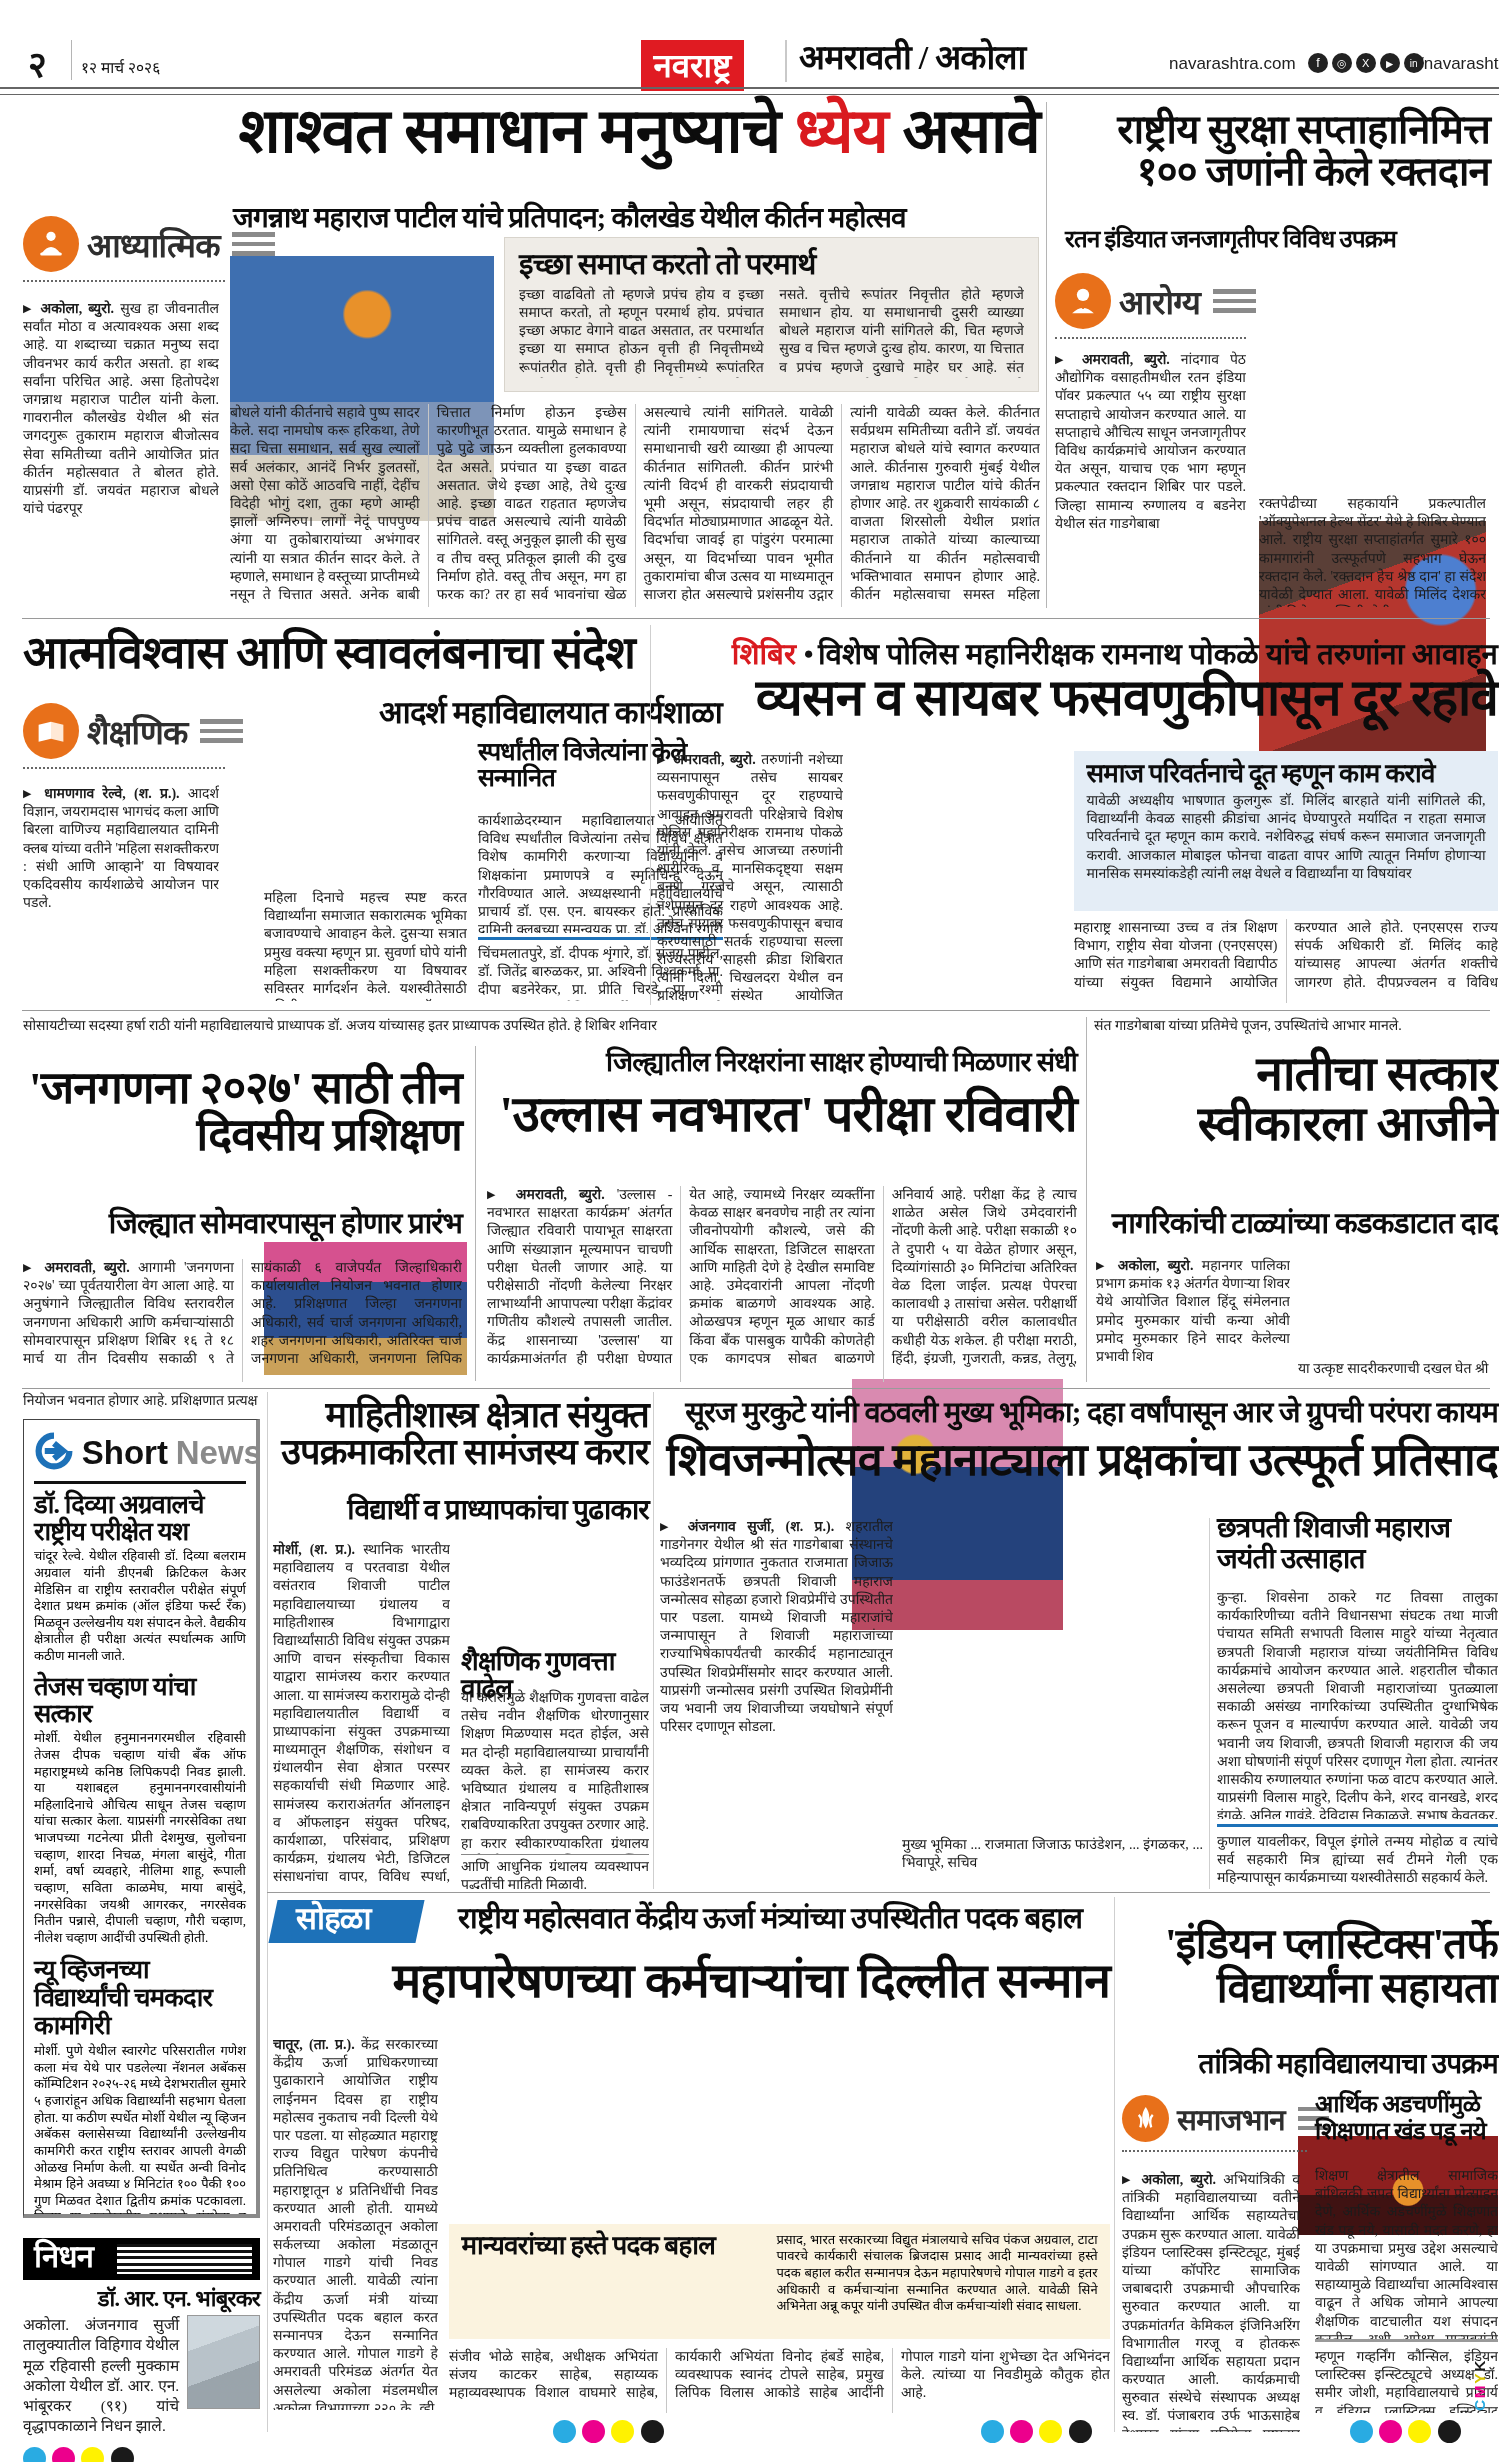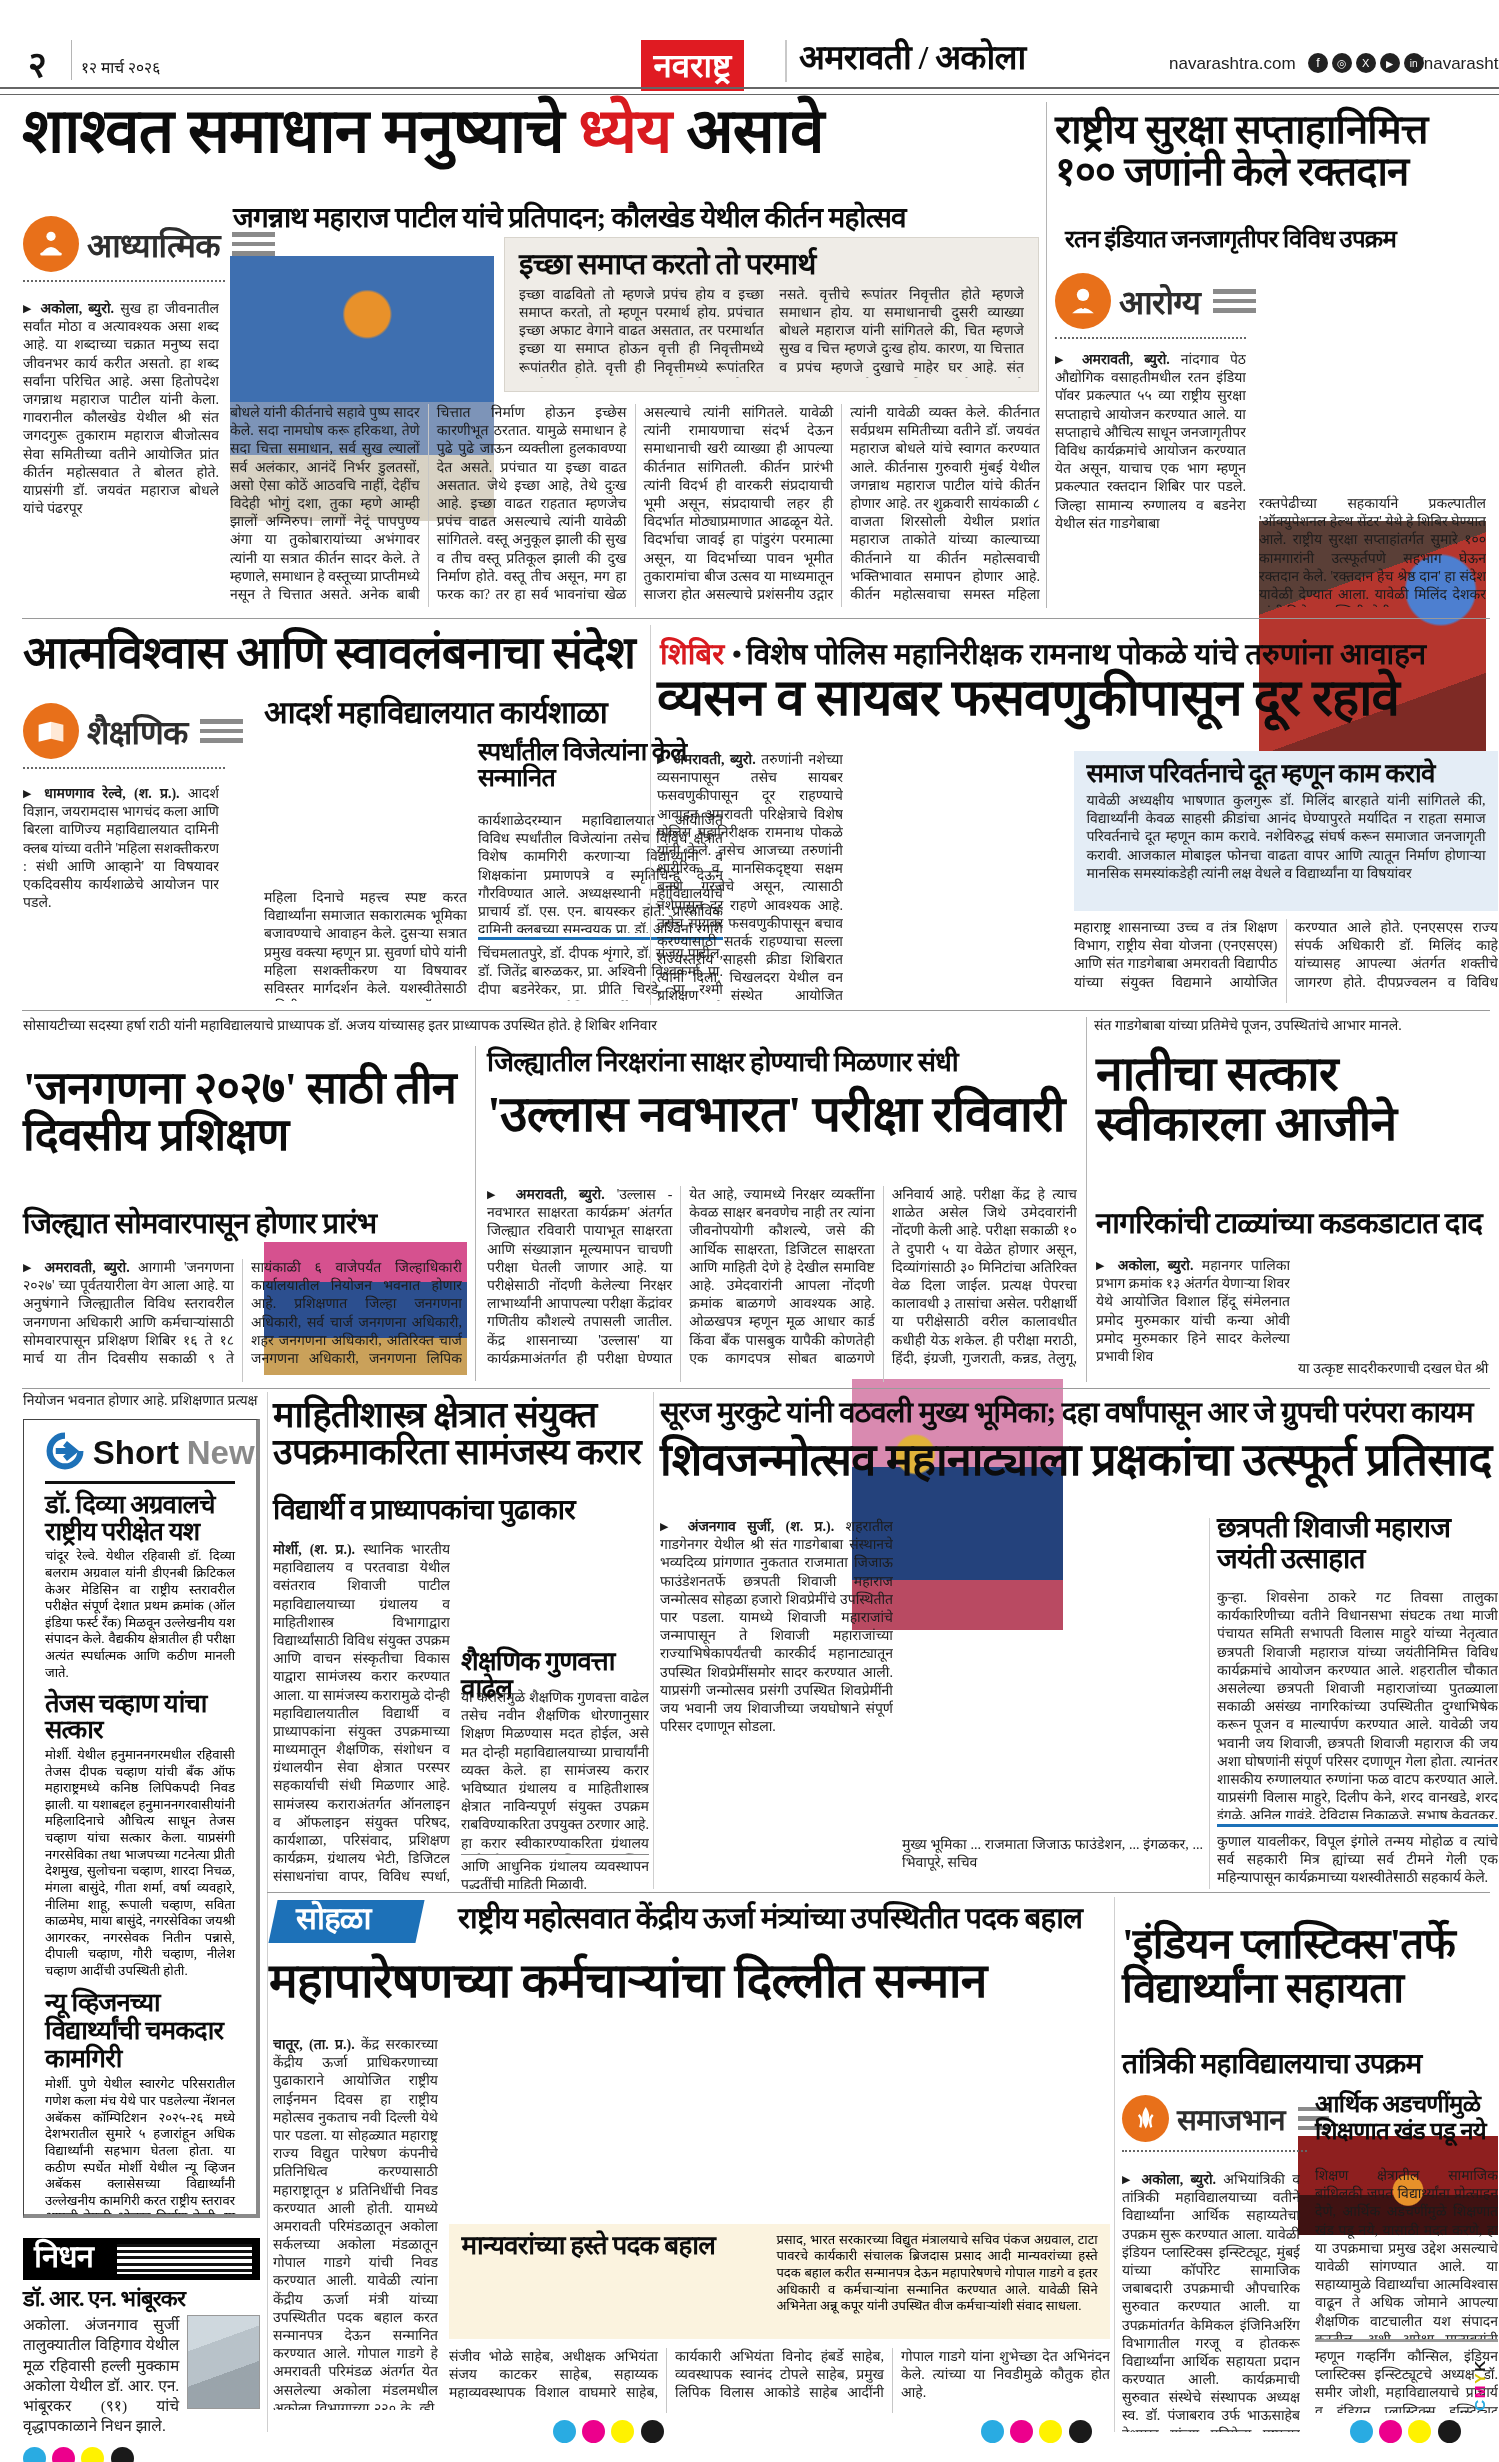--- a/index.html
+++ b/index.html
@@ -1,20 +1,20 @@
 <!DOCTYPE html>
 <html style="font-size:12.4px"><head>
 <meta charset="utf-8">
 <style>
   html,body{margin:0;padding:0;background:#e8e8e8;}
   .page{position:relative;width:1499px;height:2462px;background:#ffffff;overflow:hidden;
         font-family:"Liberation Serif","DejaVu Serif",serif;color:#141414;}
   .abs{position:absolute;}
   .hl{font-weight:bold;color:#0c0c0c;line-height:1.04;letter-spacing:-0.8px;}
-  .center{text-align:left;}
+  .center{text-align:right;}
   .body-text{font-size:14px;line-height:1.3;text-align:justify;color:#1c1c1c;}
   .small-text{font-size:13px;line-height:1.28;text-align:justify;color:#000000;}
   .cols2{column-count:2;column-gap:17px;column-rule:0.8px solid #c6c6c6;}
   .cols3{column-count:3;column-gap:17px;column-rule:0.8px solid #c6c6c6;}
   .cols4{column-count:4;column-gap:17px;column-rule:0.8px solid #c6c6c6;}
   .byline{font-weight:bold;}
   .tri{font-family:"DejaVu Sans",sans-serif;font-size:11px;vertical-align:0.8px;}
   .rule-v{background:#b5b5b5;width:0.8px;}
   .rule-h{background:#9a9a9a;height:0.8px;}
   .badge{display:flex;align-items:center;gap:8px;border-bottom:2.3px dotted #666;padding-bottom:7.8px;}
@@ -227,21 +227,21 @@
   </div>
   <div class="abs photo" style="left:1298px;top:1257px;width:200px;height:99px;background:
       radial-gradient(circle at 55% 55%, #e8912a 0 12%, transparent 13%),
       linear-gradient(180deg,#8e1f1f 0 60%, #3f1212 60%);"></div>
   <div class="abs body-text" style="left:1298px;top:1360px;width:200px;height:20px;overflow:hidden;">या उत्कृष्ट सादरीकरणाची दखल घेत श्री</div>
 
   <div class="abs rule-h" style="left:22px;top:1388px;width:1468px;"></div>
 
   <div class="abs body-text" style="left:23px;top:1392px;width:442px;height:20px;overflow:hidden;">नियोजन भवनात होणार आहे. प्रशिक्षणात प्रत्यक्ष</div>
 
-  <div class="abs sn-box" style="left:23px;top:1419px;width:237px;height:799px;padding:11px 21px;box-sizing:border-box;overflow:hidden;">
+  <div class="abs sn-box" style="left:23px;top:1419px;width:237px;height:799px;padding:11px 10px;box-sizing:border-box;overflow:hidden;">
     <div style="display:flex;align-items:center;gap:7.8px;border-bottom:3.9px solid #111;padding-bottom:6.2px;">
       <span>
         <svg width="40" height="40" viewBox="0 0 52 52">
             <path d="M26 6 A20 20 0 1 0 46 26" fill="none" stroke="#1d71b8" stroke-width="8"></path>
             <path d="M14 26 L34 26 M26 16 L38 26 L26 36" stroke="#1d71b8" stroke-width="8" fill="none"></path>
           </svg>
       </span>
       <span class="sans" style="font-size:33px;font-weight:bold;color:#111;">Short</span>
       <span class="sans" style="font-size:33px;font-weight:bold;color:#8a8a8a;">News</span>
     </div>

